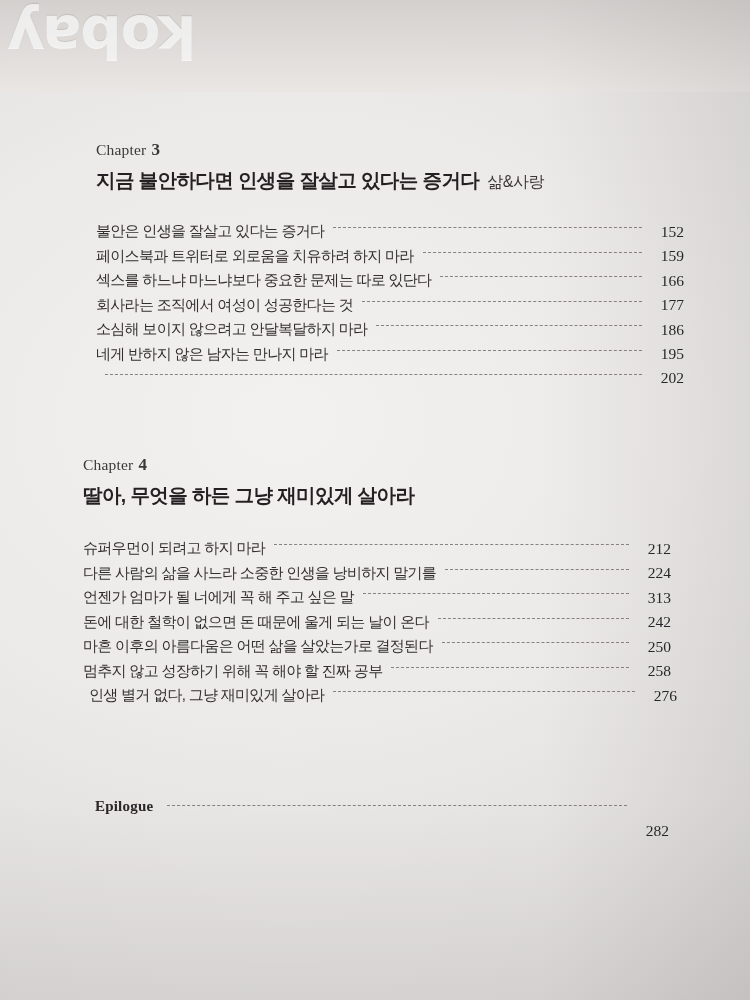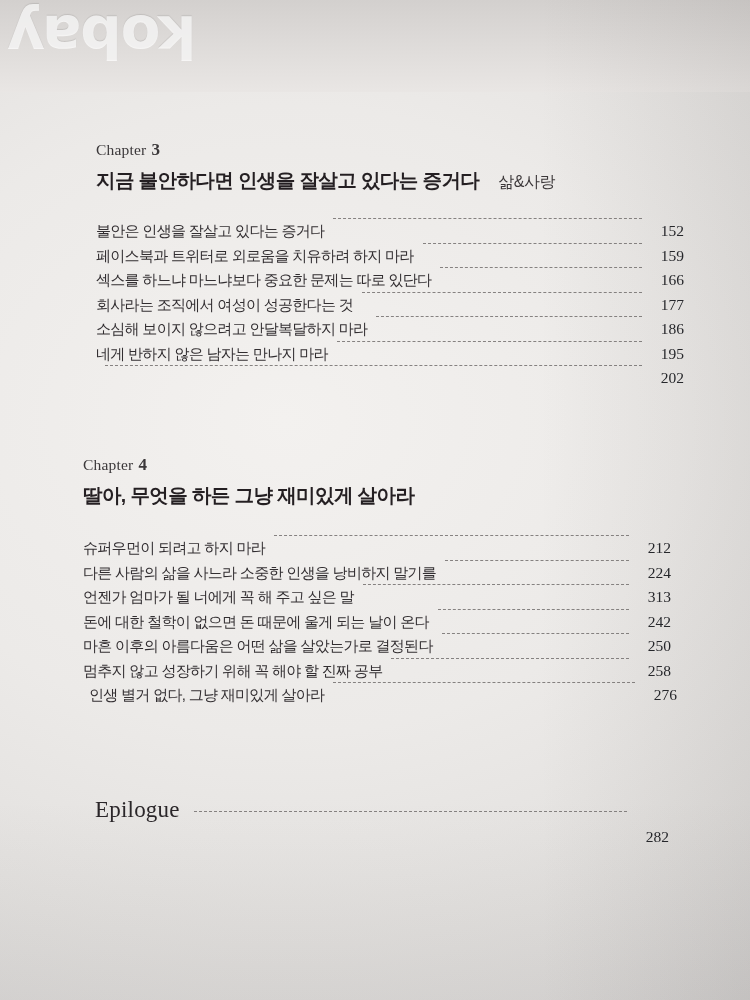--- a/index.html
+++ b/index.html
@@ -77,21 +77,21 @@
   }
   .chap-label .num {
     font-weight: 700;
     font-size: 17px;
     padding-left: 5px;
   }
 
   .chap-title-row {
     display: flex;
     align-items: baseline;
-    gap: 19px;
+    gap: 8px;
   }
   .chap-title {
     font-family: "Liberation Sans", sans-serif;
     font-size: 19.5px;
     font-weight: 700;
     color: #241f22;
     letter-spacing: -.6px;
   }
   .chap-tag {
     font-size: 16px;
@@ -102,21 +102,21 @@
   }
 
   
   ul.toc {
     list-style: none;
     margin: 0;
     padding: 0;
   }
   ul.toc li {
     display: flex;
-    align-items: flex-start;
+    align-items: center;
     width: 100%;
     margin: 0 0 5.5px 0;
   }
   .entry-title {
     font-size: 15px;
     color: #322e31;
     letter-spacing: -.7px;
     white-space: nowrap;
   }
   .leader {
@@ -145,22 +145,22 @@
   }
 
   
   .epilogue-row {
     position: absolute;
     display: flex;
     align-items: baseline;
   }
   .epilogue-label {
     font-family: "Liberation Serif", serif;
-    font-size: 23px;
-    font-weight: 400;
+    font-size: 15px;
+    font-weight: 700;
     color: #2a2629;
     letter-spacing: .2px;
   }
   .epilogue-row .leader { top: -5px; margin-left: 14px; }
 </style>
 </head>
 <body>
 
 <div id="page">
 

